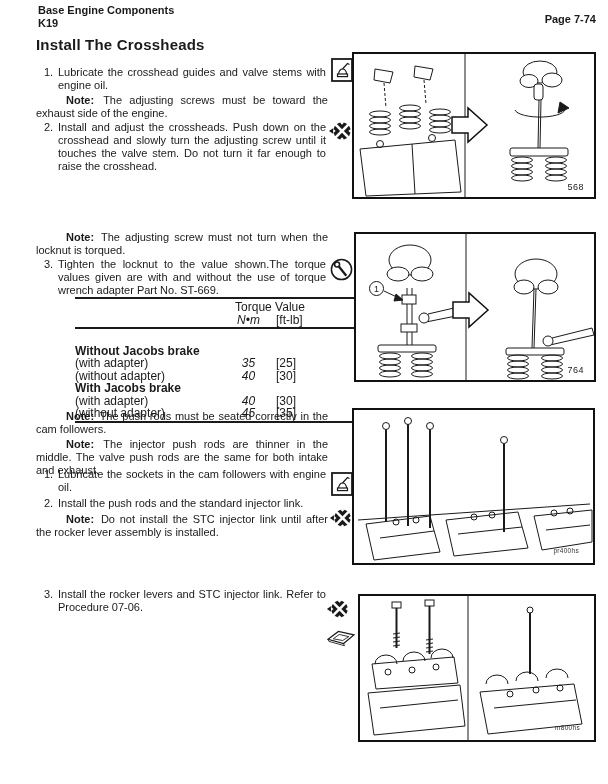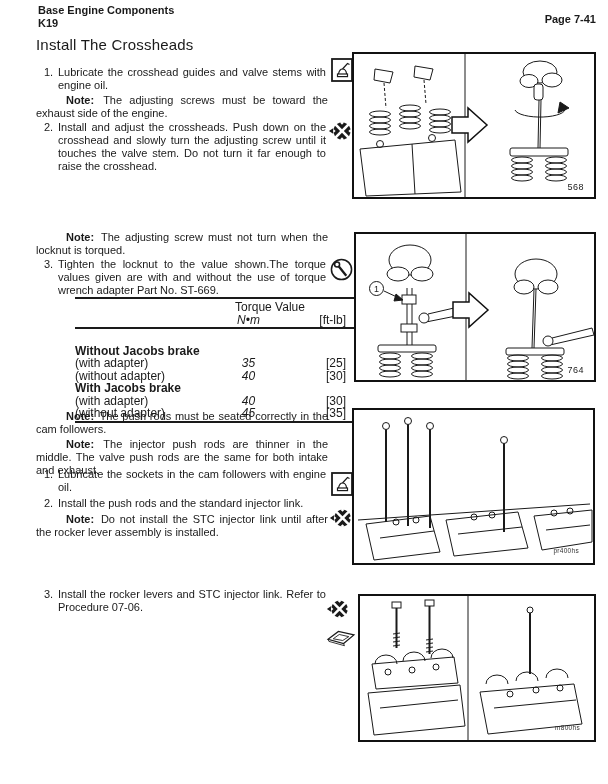--- a/index.html
+++ b/index.html
@@ -7,33 +7,33 @@
     position:relative;width:608px;height:784px;background:#ffffff;
     font-family:"Liberation Sans",sans-serif;color:#1a1a1a;overflow:hidden;
     margin:0 auto;
   }
   .abs{position:absolute;}
   
   .hdr{font-size:11px;line-height:13px;font-weight:bold;}
   #hdr-left{left:38px;top:4px;}
   #hdr-right{right:12px;top:13px;text-align:right;}
   
-  #doc-title{left:36px;top:36px;font-size:15px;font-weight:normal;letter-spacing:.2px;}
+  #doc-title{left:36px;top:36px;font-size:15px;font-weight:bold;letter-spacing:.2px;}
   
   .note{left:36px;width:292px;font-size:11px;line-height:13px;text-align:justify;}
   .note b{padding-right:2px;padding-left:30px;}
   .step{left:44px;width:282px;font-size:11px;line-height:13px;text-align:justify;padding-left:14px;box-sizing:border-box;}
   .step .num{position:absolute;left:0;top:0;}
   
   #torque-table{left:32px;top:297px;width:286px;font-size:12px;margin-left:43px;}
   .tt-rule{border-top:2px solid #1a1a1a;height:0;}
   .tt-title{margin-left:130px;width:130px;text-align:center;line-height:14px;padding-top:1px;}
   .tt-cols,.tt-row{display:grid;grid-template-columns:146px 55px 70px;line-height:13px;}
   .tt-cols div:nth-child(2),.tt-row div:nth-child(2){text-align:center;font-style:italic;}
-  .tt-cols div:nth-child(3),.tt-row div:nth-child(3){text-align:right;}
+  .tt-cols div:nth-child(3),.tt-row div:nth-child(3){text-align:left;}
   .tt-body{padding-top:16px;}
   .tt-row{line-height:12.4px;}
   .tt-row.bold{font-weight:bold;}
   .tt-bot{margin-top:2px;}
   
   .fig{border:2px solid #111;background:#fff;box-sizing:border-box;}
   .fig svg{display:block;}
   .fig-num{position:absolute;right:10px;bottom:5px;font-size:9px;letter-spacing:.5px;}
   .fig-code{position:absolute;right:14px;bottom:9px;font-size:6.5px;color:#333;letter-spacing:.3px;}
   
@@ -67,21 +67,21 @@
         <polygon points="1,15 5.5,12 5.5,18" fill="#1a1a1a"></polygon>
       </g>
     </defs>
   </svg>
 
   <div class="abs hdr" id="hdr-left">
     <div>Base Engine Components</div>
     <div>K19</div>
   </div>
   <div class="abs hdr" id="hdr-right">
-    <div>Page 7-41</div>
+    <div>Page 7-74</div>
   </div>
 
   <div class="abs" id="doc-title">Install The Crossheads</div>
 
   <div class="abs step" style="top:66px">
     <span class="num">1.</span>
     <span>Lubricate the crosshead guides and valve stems with engine oil.</span>
   </div>
   <div class="abs note" style="top:94px">
     <b>Note:</b>

